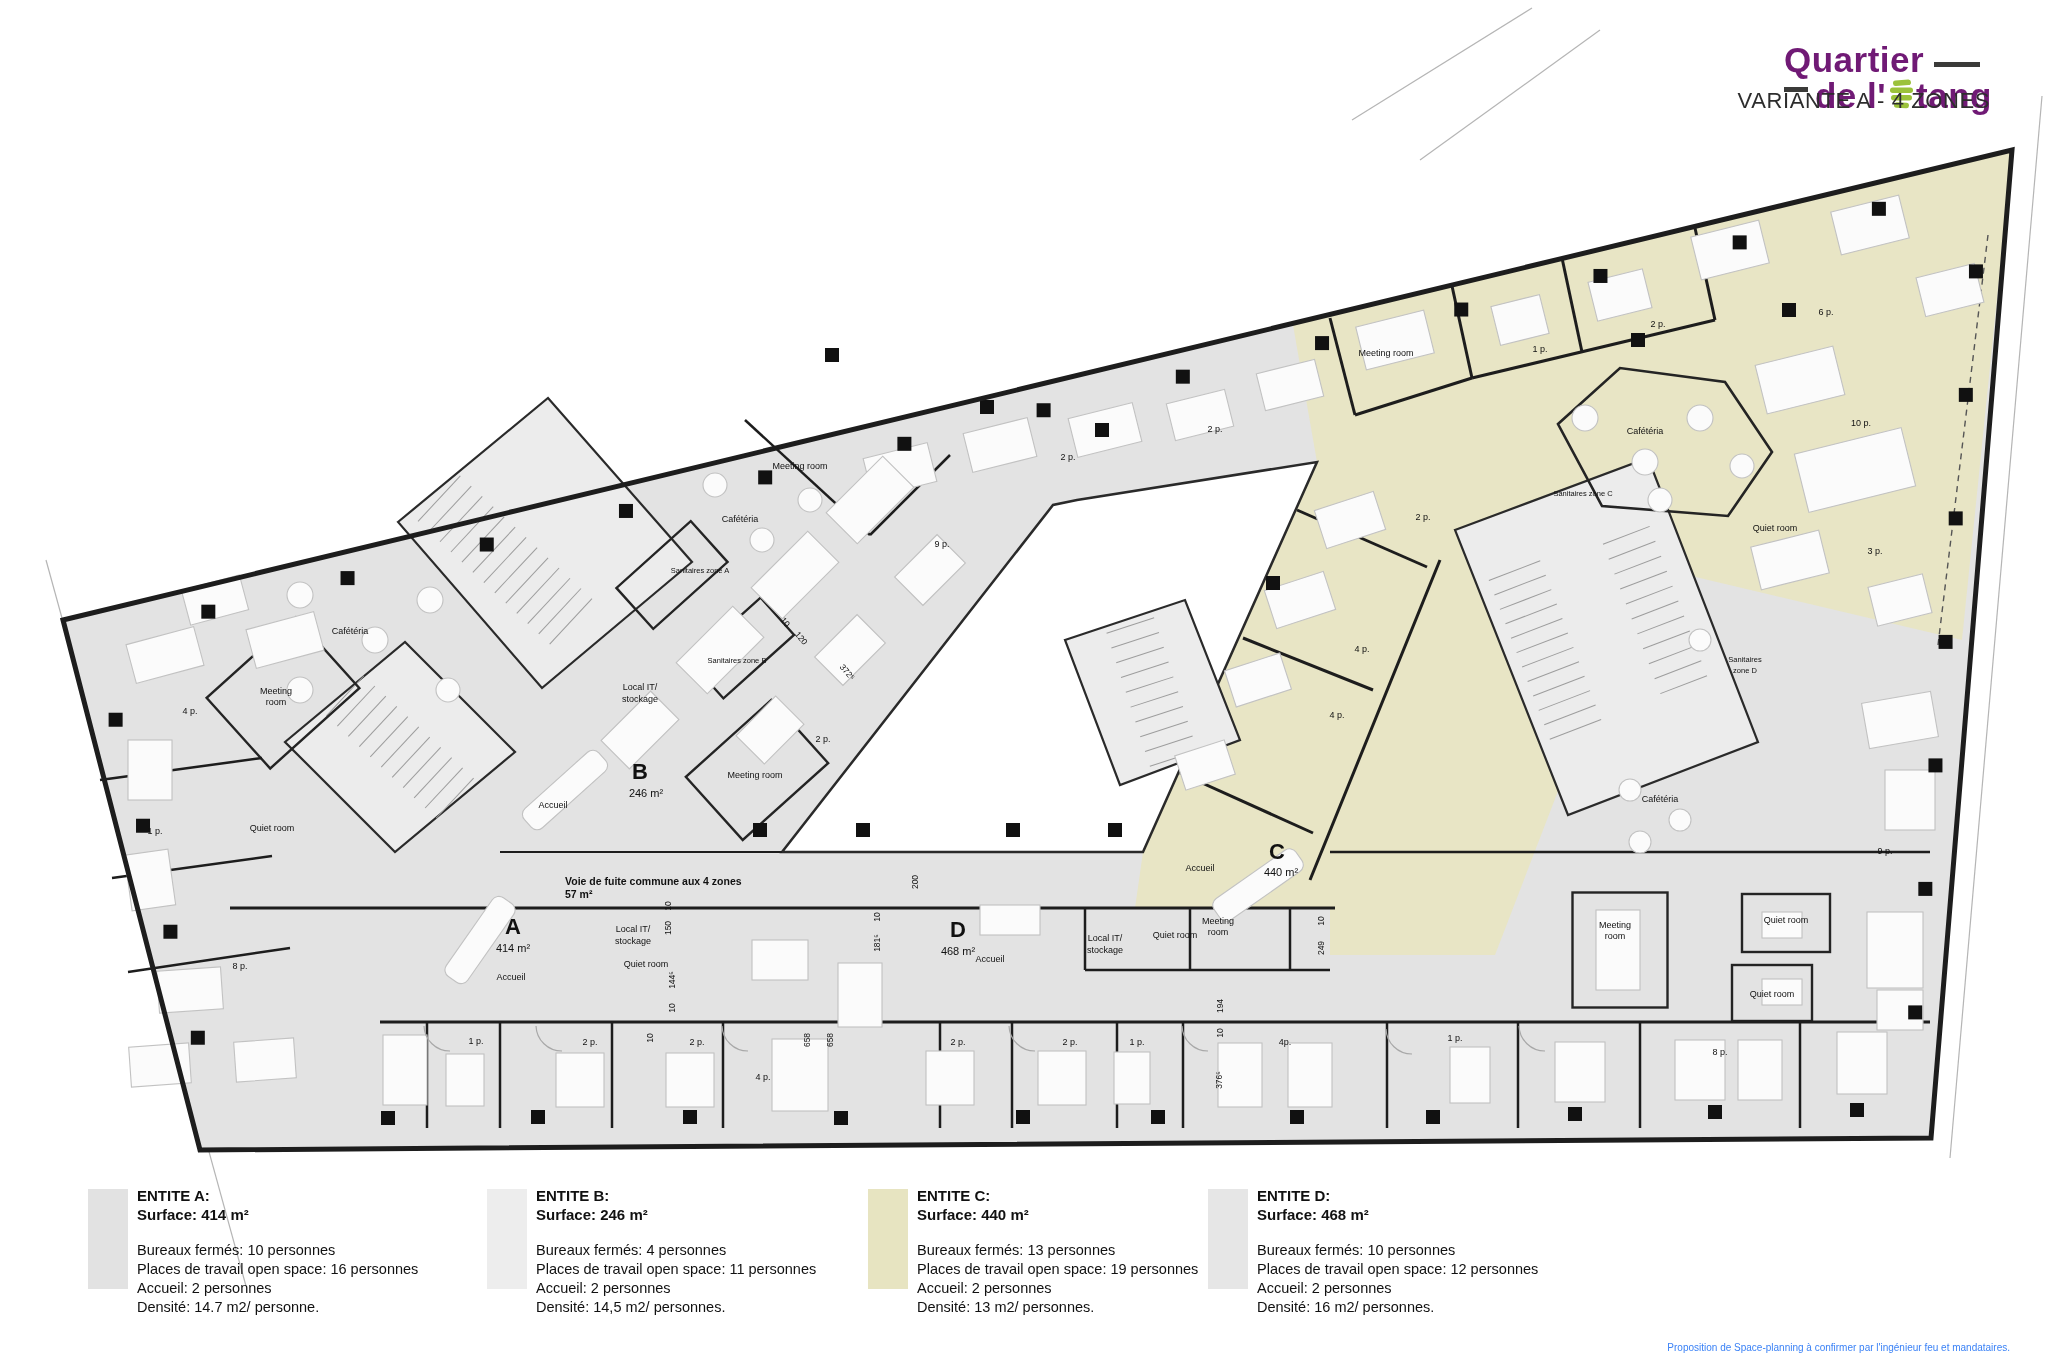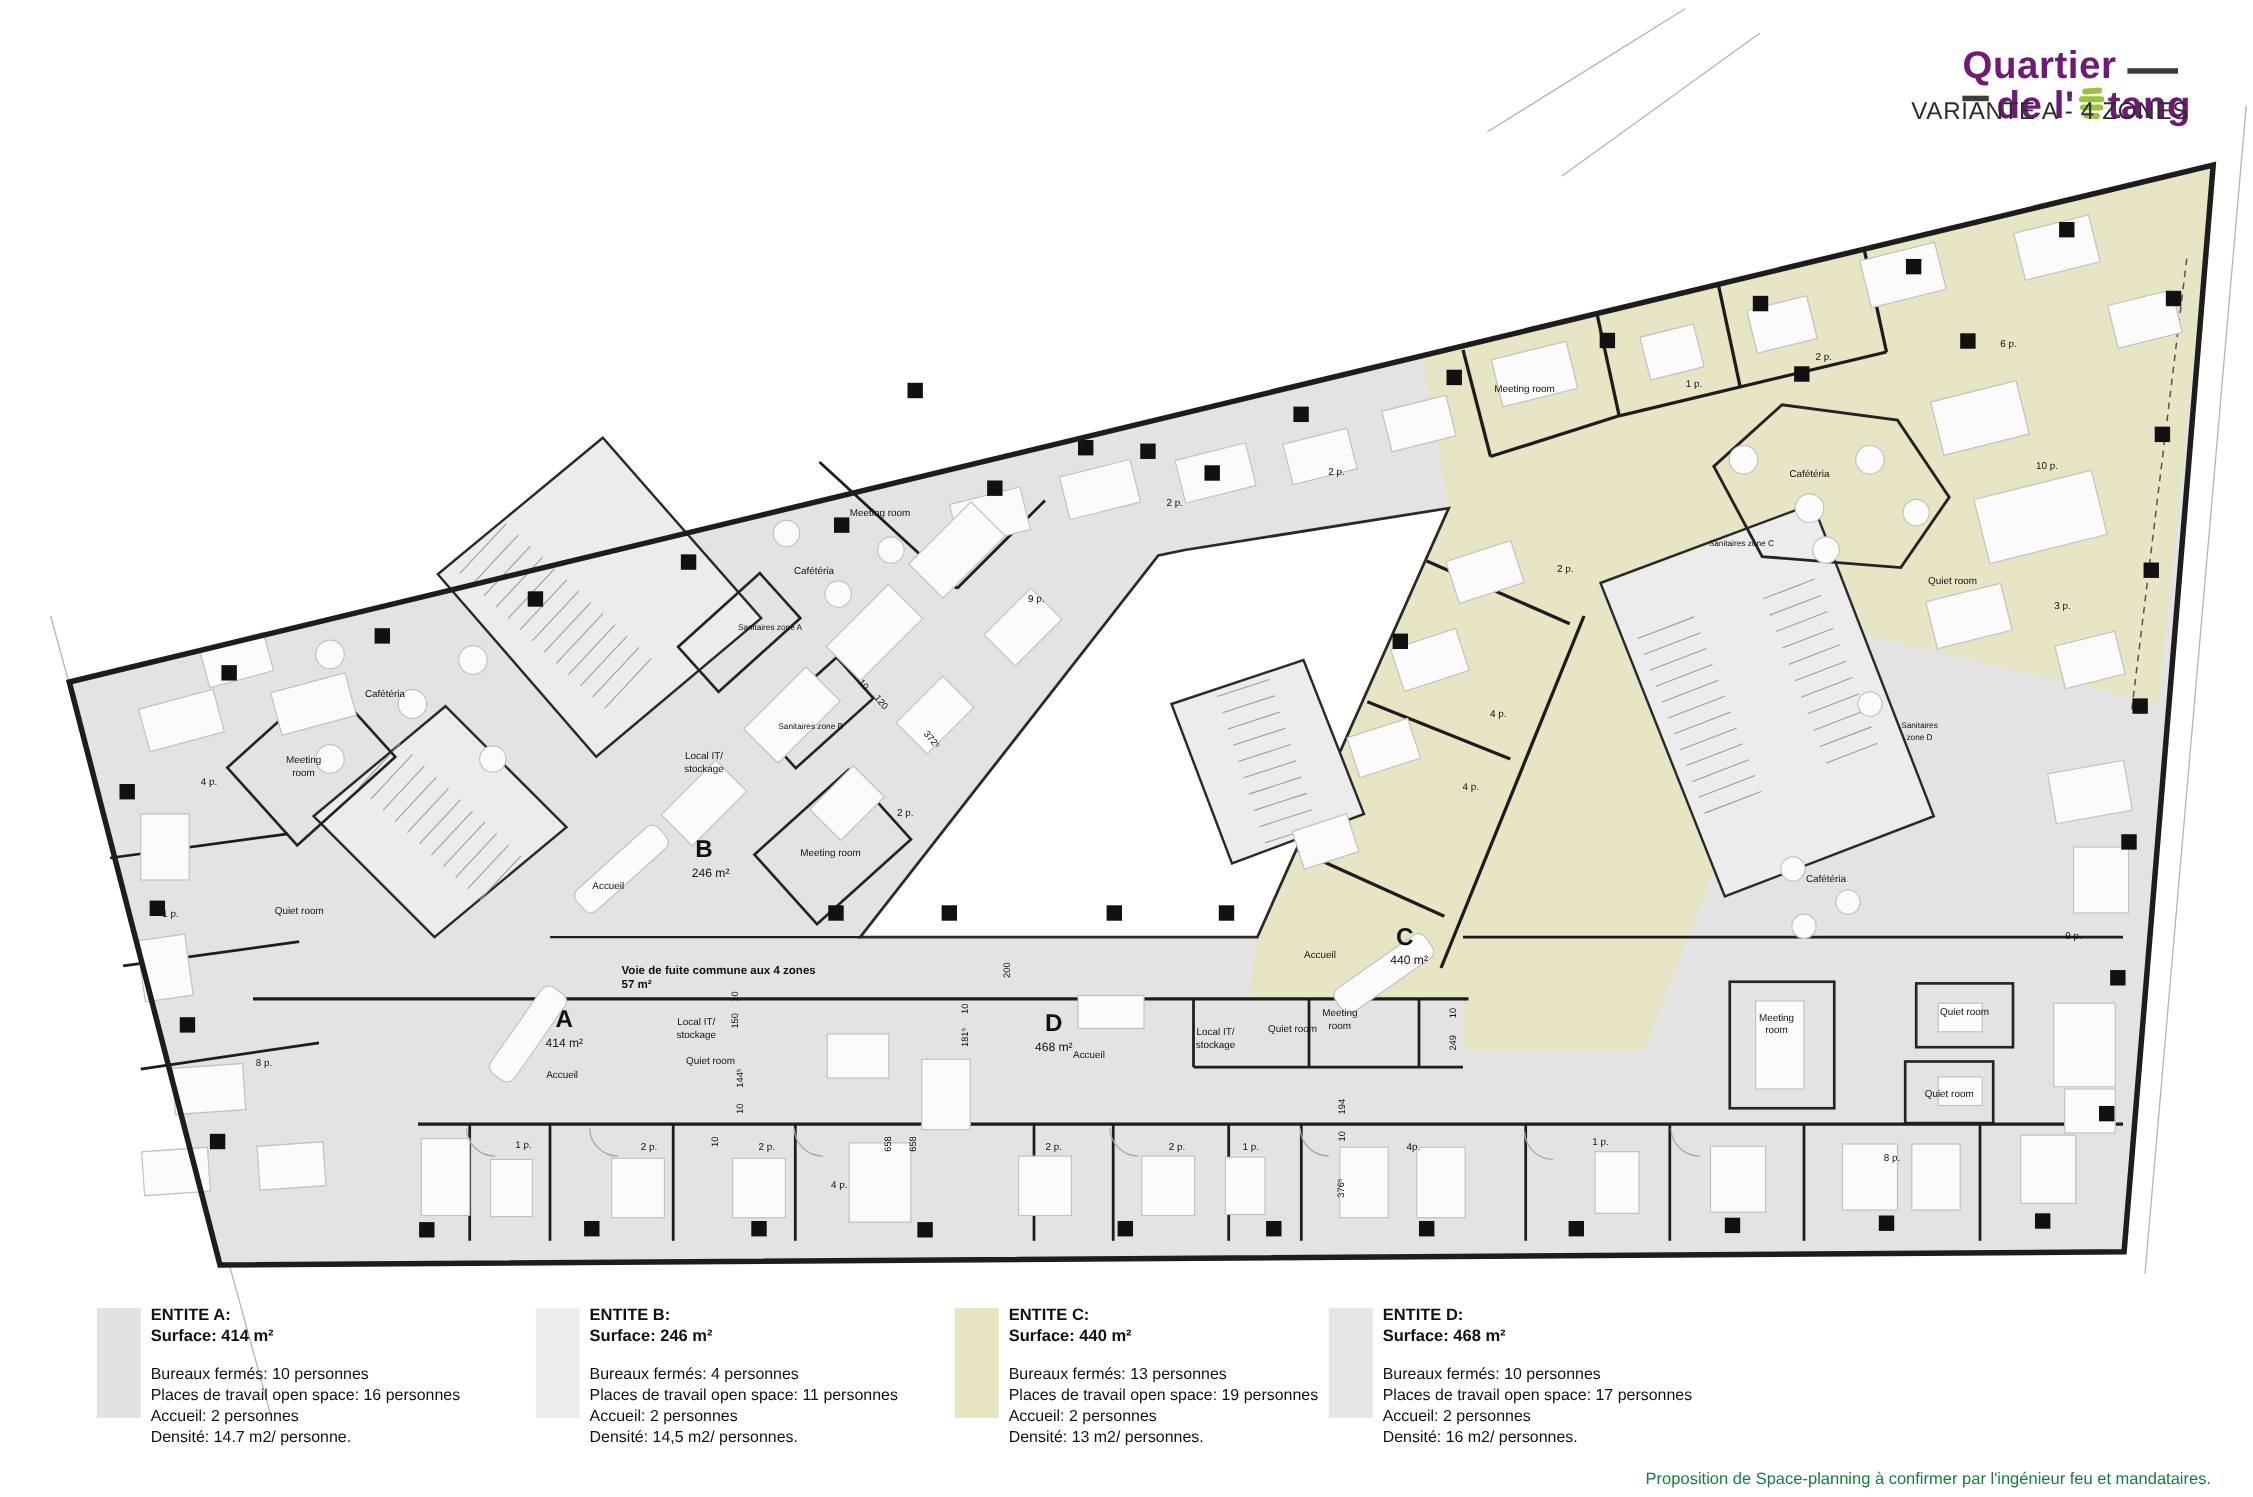--- a/index.html
+++ b/index.html
@@ -15,21 +15,21 @@
   
   .variant-title{position:absolute;top:88px;right:58px;font-size:22px;letter-spacing:.6px;color:#2d2d2d;}
   
   .legend-item{position:absolute;top:1186px;width:372px;font-size:14.5px;line-height:19px;color:#111;}
   .legend-item .swatch{position:absolute;left:0;top:3px;width:40px;height:100px;}
   .legend-item .txt{margin-left:49px;}
   .legend-item .t1,.legend-item .t2{font-weight:bold;font-size:15px;}
   .legend-item .gap{height:17px;}
   .legend-item .dens{}
   
-  .footer-note{position:absolute;right:38px;bottom:8px;font-size:15px;color:#15803d;}
+  .footer-note{position:absolute;right:38px;bottom:8px;font-size:10px;color:#3b82f6;}
 </style>
 </head>
 <body>
 
 <svg id="plan-svg" width="2048" height="1361" viewBox="0 0 2048 1361" xmlns="http://www.w3.org/2000/svg">
     <line x1="1352" y1="120" x2="1532" y2="8" stroke="#b5b5b5" stroke-width="1.2"></line>
     <line x1="2042" y1="96" x2="1950" y2="1158" stroke="#b5b5b5" stroke-width="1.2"></line>
     <line x1="46" y1="560" x2="246" y2="1286" stroke="#b5b5b5" stroke-width="1.2"></line>
     <line x1="1420" y1="160" x2="1600" y2="30" stroke="#b5b5b5" stroke-width="1.2"></line>
     <polygon points="63,620 2012,150 1931,1138 200,1150" fill="#e3e3e3"></polygon>
@@ -429,20 +429,20 @@
         <div class="dens">Densité: 13 m2/ personnes.</div>
       </div>
     </div>
     <div class="legend-item" style="left: 1208px;">
       <div class="swatch" style="background:#e6e6e6"></div>
       <div class="txt">
         <div class="t1">ENTITE D:</div>
         <div class="t2">Surface: 468 m²</div>
         <div class="gap"></div>
         <div>Bureaux fermés: 10 personnes</div>
-        <div>Places de travail open space: 17 personnes</div>
+        <div>Places de travail open space: 12 personnes</div>
         <div>Accueil: 2 personnes</div>
         <div class="dens">Densité: 16 m2/ personnes.</div>
       </div>
     </div>
   </div>
 
 <div class="footer-note">Proposition de Space-planning à confirmer par l'ingénieur feu et mandataires.</div>
 
 </body></html>

